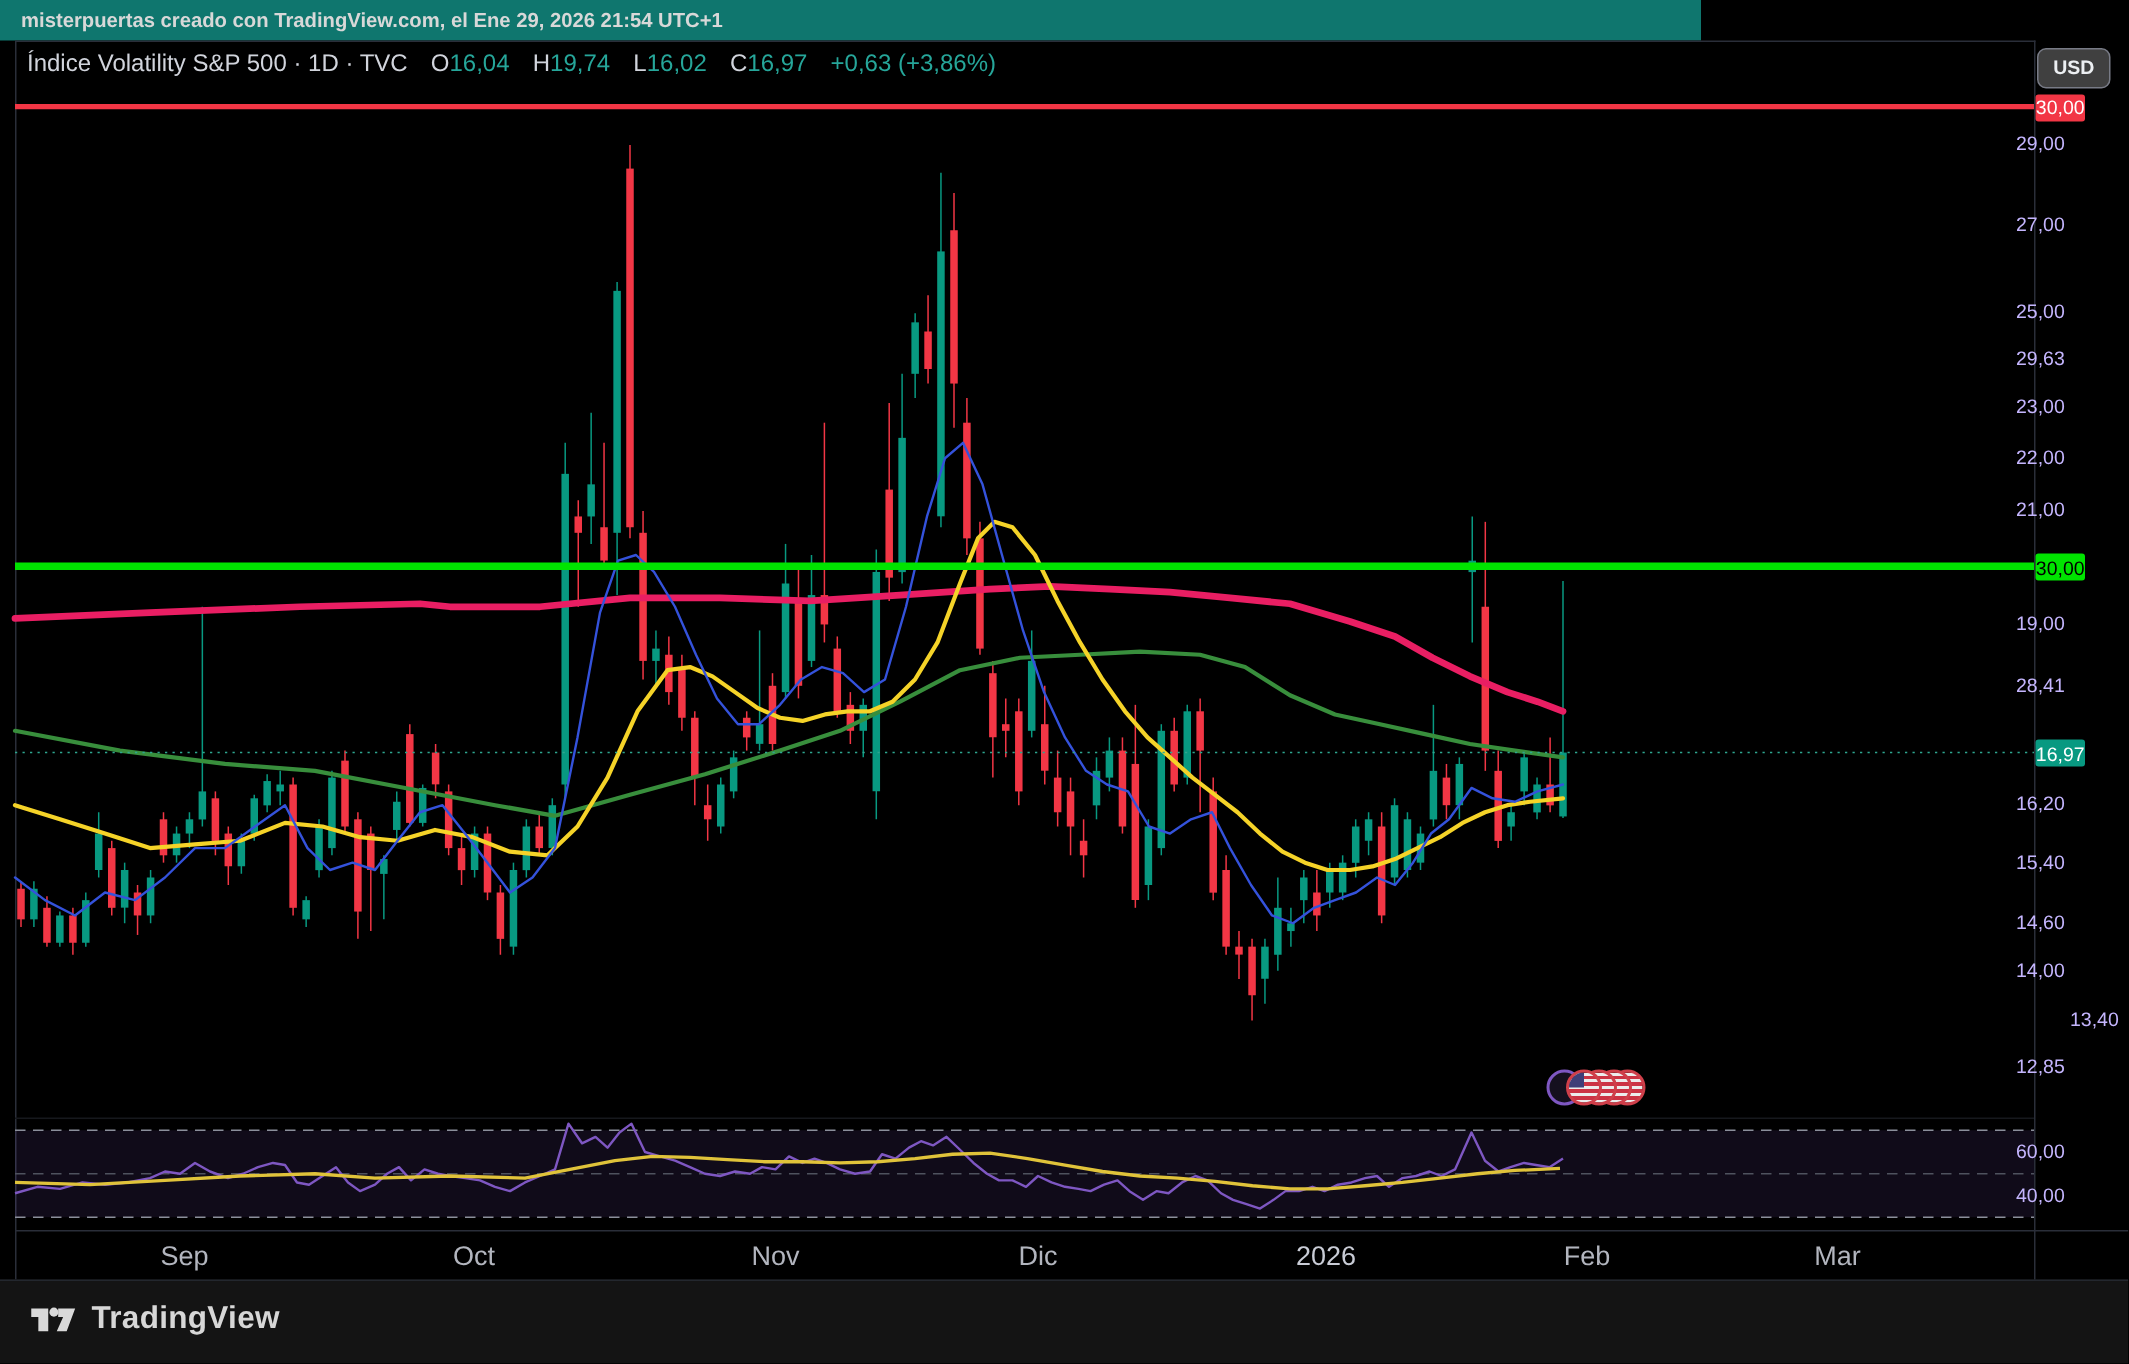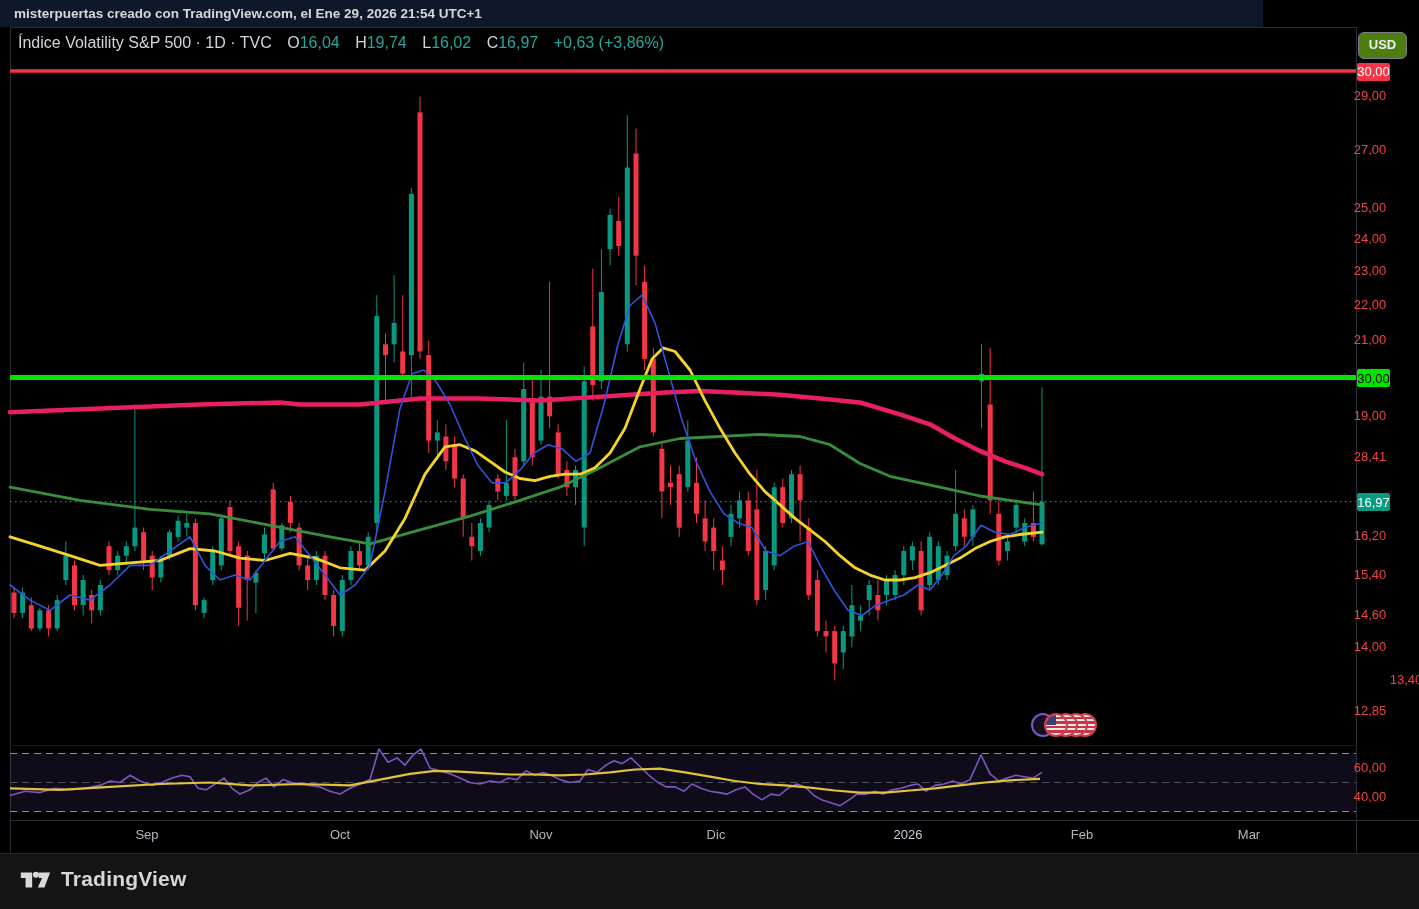--- a/index.html
+++ b/index.html
@@ -1,36 +1,36 @@
 <!DOCTYPE html>
 <html><head>
 <meta charset="utf-8">
 <style>
   html,body{margin:0;padding:0;background:#000;}
   #app{position:relative;width:1419px;height:909px;background:#000;overflow:hidden;
        font-family:"Liberation Sans","DejaVu Sans",sans-serif;}
   .abs{position:absolute;}
-  #topbar{left:0;top:0;width:1263px;height:27px;background:#0f172a;}
+  #topbar{left:0;top:0;width:1134px;height:27px;background:#0f766e;}
   #watermark{left:14px;top:6px;font-size:13.5px;font-weight:bold;color:#d8d8d8;white-space:nowrap;}
   #chart-frame{left:10px;top:27px;width:1346px;height:825px;border-left:1px solid #2a2e39;border-top:1px solid #2a2e39;}
   #header-line{left:18px;top:34px;font-size:16px;color:#d1d4dc;white-space:nowrap;z-index:5;}
   #header-line .val{color:#26a69a;}
   #header-line .pair{margin-left:11px;}
   #header-line .chg{margin-left:11px;color:#26a69a;}
-  #usd-btn{left:1358px;top:32px;width:47px;height:25px;background:#4d7c0f;border:1.5px solid #787b86;
+  #usd-btn{left:1358px;top:32px;width:47px;height:25px;background:#404040;border:1.5px solid #787b86;
            border-radius:6px;color:#eceff2;font-size:13px;font-weight:bold;text-align:center;line-height:23px;z-index:6;}
   svg#chart{position:absolute;left:0;top:0;z-index:1;}
   .sep{background:#2a2e39;z-index:2;}
   #axis-layer,#time-layer{z-index:4;}
-  .ptick{position:absolute;left:1344px;width:52px;font-size:13px;color:#ef4444;text-align:center;}
+  .ptick{position:absolute;left:1344px;width:52px;font-size:13px;color:#c4b5fd;text-align:left;}
   .ptick.badge{left:1357px;width:33px;text-align:center;border-radius:2px;padding:1.5px 0;}
   .ptick.red{background:#f23645;color:#fff;}
   .ptick.green{background:#00e400;color:#000;}
   .ptick.teal{background:#089981;color:#fff;}
-  .ttick{position:absolute;top:827px;font-size:13px;color:#b2b5be;transform:translateX(-50%);margin-left:24px;}
+  .ttick{position:absolute;top:827px;font-size:18px;color:#b2b5be;transform:translateX(-50%);}
   .ttick.year{font-weight:normal;color:#c9ccd6;}
   #footer{left:0;top:853px;width:1419px;height:56px;background:#141414;border-top:1px solid #23272e;}
   #logo{left:18px;top:865px;display:flex;align-items:center;gap:9px;z-index:5;}
   #logo-text{font-size:21px;font-weight:bold;color:#d7d7d7;letter-spacing:.2px;}
   #flags{left:1031px;top:713px;width:80px;height:28px;z-index:3;}
   .flag{position:absolute;top:0;width:24px;height:24px;border-radius:50%;box-sizing:border-box;
         background:repeating-linear-gradient(180deg,#ececec 0 2px,#cc3344 2px 4.5px);border:2px solid #cf3f4a;overflow:hidden;}
   .flag .canton{position:absolute;left:0;top:0;width:48%;height:48%;background:#3e3e78;}
   .flag.dark{background:#15101f;border-color:#7e57c2;}
 </style>
@@ -316,21 +316,21 @@
 
   <div class="sep abs" style="left:1356px;top:27px;width:1px;height:826px;"></div>
   <div class="sep abs" style="left:10px;top:820px;width:1409px;height:1px;"></div>
   <div class="sep abs" style="left:10px;top:745px;width:1346px;height:1px;background:#16181d;"></div>
 
   <div id="axis-layer" class="abs">
       <div class="ptick badge red" style="top: 62.5px;">30,00</div>
       <div class="ptick" style="top: 88.1296px;">29,00</div>
       <div class="ptick" style="top: 142.153px;">27,00</div>
       <div class="ptick" style="top: 200.335px;">25,00</div>
-      <div class="ptick" style="top: 231.197px;">24,00</div>
+      <div class="ptick" style="top: 231.197px;">29,63</div>
       <div class="ptick" style="top: 263.372px;">23,00</div>
       <div class="ptick" style="top: 296.977px;">22,00</div>
       <div class="ptick" style="top: 332.146px;">21,00</div>
       <div class="ptick badge green" style="top: 369.032px;">30,00</div>
       <div class="ptick" style="top: 407.809px;">19,00</div>
       <div class="ptick" style="top: 448.684px;">28,41</div>
       <div class="ptick badge teal" style="top: 493.231px;">16,97</div>
       <div class="ptick" style="top: 528.337px;">16,20</div>
       <div class="ptick" style="top: 566.623px;">15,40</div>
       <div class="ptick" style="top: 606.953px;">14,60</div>

